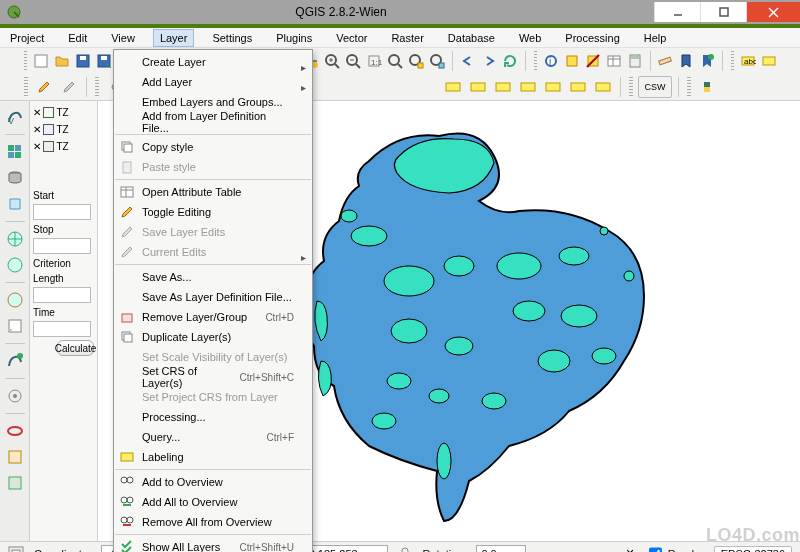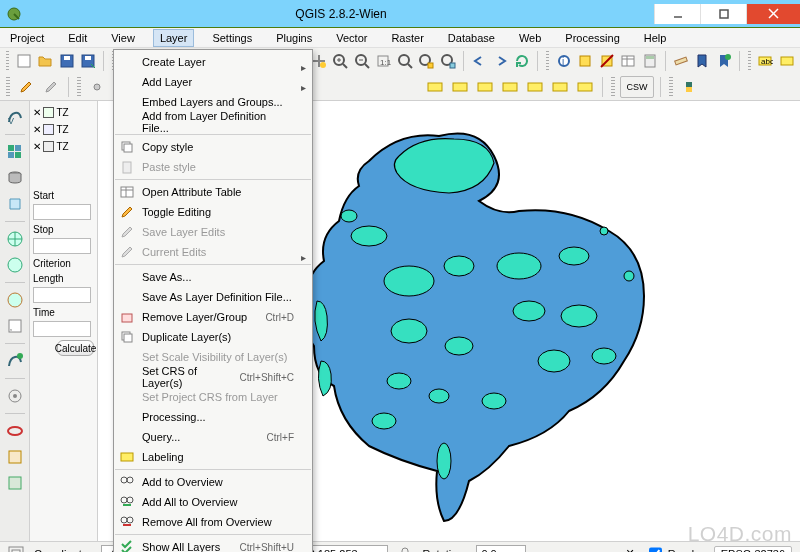--- a/index.html
+++ b/index.html
@@ -1,28 +1,28 @@
 <!DOCTYPE html>
 <html><head>
 <meta charset="utf-8">
 <style>
   * { box-sizing: border-box; }
   body { margin:0; font-family: "Segoe UI", Tahoma, sans-serif; font-size:11px; background:#fff; color:#000; width:800px; height:552px; overflow:hidden; position:relative; }
-  .titlebar { height:28px; background:#7dd3fc; border-bottom:1px solid #4d7c0f; display:flex; align-items:center; }
+  .titlebar { height:28px; background:#a3a3a3; border-bottom:4px solid #4d7c0f; display:flex; align-items:center; }
   .titlebar .icon { width:16px; height:16px; margin:0 6px; }
   .titlebar .title { flex:1; text-align:center; font-size:12px; }
   .winbtns { display:flex; }
   .winbtn { width:46px; height:20px; display:flex; align-items:center; justify-content:center; border-left:1px solid #e0e0e0; background:#f9f9f9; font-size:12px; }
   .winbtn.min { background:#fff; }
   .winbtn.max { background:#fff; }
   .winbtn.close { background:#e2492f; color:#fff; width:54px; }
   .menubar { height:20px; background:#f5f5f5; display:flex; align-items:center; padding:0 4px; gap:12px; border-bottom:1px solid #e0e0e0;}
   .menubar span { padding:2px 6px; cursor:default; }
   .toolbars { background:#f2f2f0; border-bottom:1px solid #cfcfcf; }
-  .tb-row { display:flex; align-items:center; height:26px; padding:0 4px; gap:3px; }
+  .tb-row { display:flex; align-items:center; height:26px; padding:0 22px; gap:3px; }
   .tbtn { width:22px; height:22px; display:flex; align-items:center; justify-content:center; border:1px solid transparent; border-radius:2px; }
   .tsep { width:1px; height:20px; background:#c8c8c8; margin:0 3px; }
   .grip { width:4px; height:20px; background:repeating-linear-gradient(180deg,#aaa 0 1px, transparent 1px 3px); margin:0 2px;}
   .content-row { display:flex; height:440px; }
   .left-toolbar { width:30px; background:#ededeb; display:flex; flex-direction:column; align-items:center; padding-top:4px; gap:2px; border-right:1px solid #d0d0d0; }
   .left-toolbar .tbtn { width:24px; height:24px; }
   .left-toolbar .lsep { height:1px; width:20px; background:#c8c8c8; margin:3px 0; }
   .panel-col { width:68px; background:#f7f7f6; border-right:1px solid #d0d0d0; padding:4px 3px; font-size:10px; display:flex; flex-direction:column; gap:3px; position:relative; }
   .layer-swatch { display:flex; align-items:center; gap:2px; height:14px; }
   .swatch { width:11px; height:11px; border:1px solid #555; }
@@ -32,21 +32,21 @@
   .canvas { flex:1; background:#fff; position:relative; overflow:hidden; }
   .statusbar { height:24px; background:#f2f2f0; display:flex; align-items:center; padding:0 8px; gap:10px; font-size:11px; border-top:1px solid #d0d0d0;}
   .statusbar input { height:18px; font-size:11px; border:1px solid #aaa; background:#fff; padding:0 4px;}
   .dropdown { position:absolute; left:113px; top:49px; width:200px; background:#f7f7f5; border:1px solid #999; box-shadow:2px 3px 6px rgba(0,0,0,0.25); z-index:1000; padding:2px 0;}
   .dd-item { display:flex; align-items:center; height:20px; padding:0 18px 0 28px; cursor:default; position:relative; }
   .dd-item.disabled { color:#999; }
   .dd-item .shortcut { margin-left:auto; color:#666; font-size:10px;}
   .dd-item .sub::after { content:"▸"; position:absolute; right:6px; font-size:10px; color:#555;}
   .dd-sep { height:1px; background:#d0d0d0; margin:2px 1px; }
   .dd-ico { position:absolute; left:5px; width:16px; height:16px; display:flex; align-items:center; justify-content:center; }
-  .watermark { position:absolute; right:8px; bottom:6px; font-size:21px; color:rgba(120,120,120,0.35); font-weight:normal; letter-spacing:0.5px;}
+  .watermark { position:absolute; right:0; bottom:6px; font-size:18px; color:rgba(120,120,120,0.35); font-weight:bold; letter-spacing:0.5px;}
   svg { display:block; }
 </style>
 </head>
 <body>
 
 <div class="titlebar">
   <svg class="icon" viewBox="0 0 16 16">
       <circle cx="8" cy="8" r="6" fill="#6a9e3d" stroke="#3a6b1a"></circle>
       <path d="M8 8 L13 13" stroke="#3a6b1a" stroke-width="2"></path>
     </svg>

